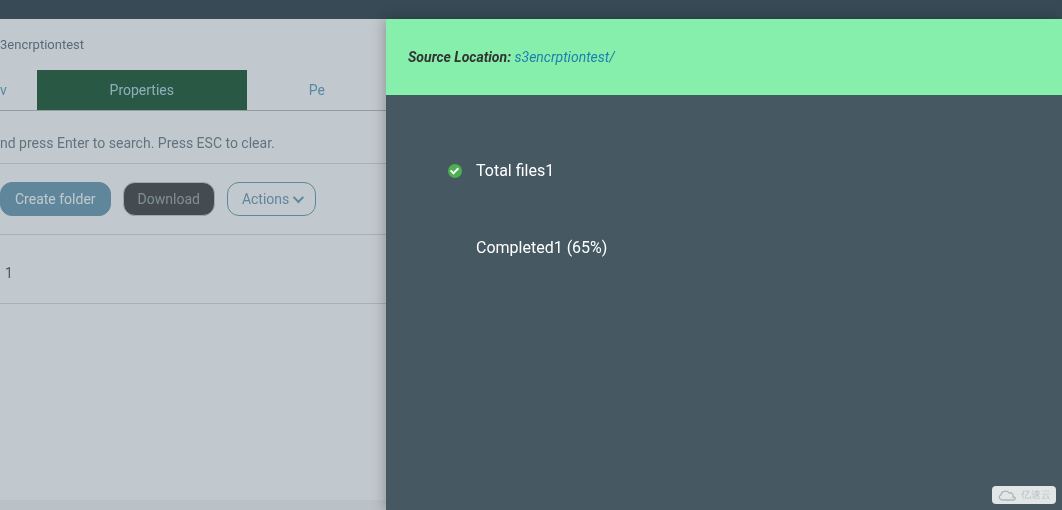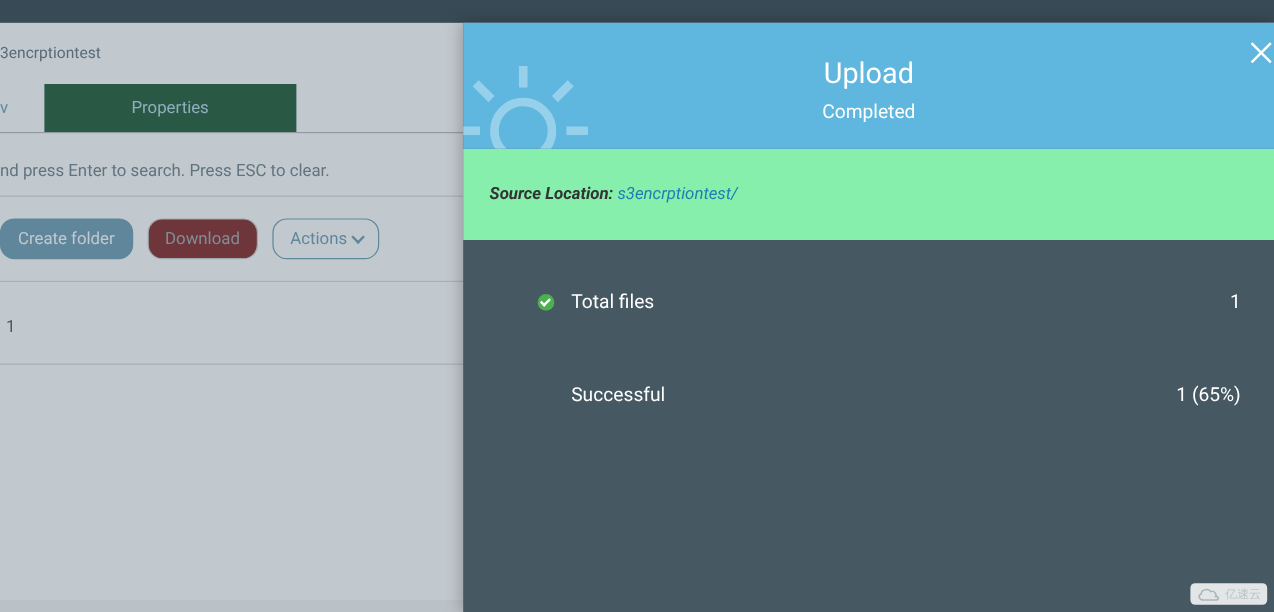--- a/index.html
+++ b/index.html
@@ -67,21 +67,21 @@
       cursor: pointer;
       border-radius: 12px;
     }
     .btn.primary {
       background: #6798b1;
       color: #fff;
       border: 1px solid #6798b1;
     }
     .btn.disabled {
       color: #9aa5ab;
-      background: #7f1d1d;
+      background: #404040;
       border: 1px solid #ccc;
       cursor: default;
     }
     .btn.outline {
       color: #6798b1;
       border: 1px solid #6798b1;
       background: #fff;
       display: flex;
       align-items: center;
       gap: 4px;
@@ -165,23 +165,23 @@
     .source-link {
       color: #1e7eb1;
     }
     .stats {
       padding: 42px 28px 0 62px;
       color: #fff;
       font-size: 16px;
     }
     .stat-row {
       display: flex;
-      justify-content: space-between;
       align-items: center;
       margin-bottom: 58px;
+      margin-top: 24px;
     }
     .stat-label {
       display: flex;
       align-items: center;
       gap: 14px;
     }
     .check-icon {
       width: 14px;
       height: 14px;
       background: #4caf50;
@@ -223,69 +223,55 @@
   </style>
 </head>
 <body>
 
 <div class="main-bg">
   <div class="top-dark-bar"></div>
   <div class="breadcrumb">3encrptiontest</div>
   <div class="tabs">
     <div class="tab" style="min-width:20px; padding-left:0;">v</div>
     <div class="tab active" style="min-width:210px;">Properties</div>
+    <div class="tab" style="min-width:140px;">Pe</div>
   </div>
   <div class="search-row">nd press Enter to search. Press ESC to clear.</div>
   <div class="button-row">
     <button class="btn primary">Create folder</button>
     <button class="btn disabled">Download</button>
     <button class="btn outline">
       <span>Actions</span>
       <span class="chevron"></span>
     </button>
   </div>
   <div class="table-row">1</div>
   <div class="bottom-thin"></div>
 </div>
 
 <div class="dimmer"></div>
 
 <div class="panel">
-  <div class="panel-header">
-    <svg class="gear-deco" viewBox="0 0 100 100">
-      <g fill="none" stroke="#fff" stroke-width="6">
-        <circle cx="50" cy="50" r="20"></circle>
-        <path d="M50 5 L50 20 M50 80 L50 95 M5 50 L20 50 M80 50 L95 50 M17 17 L28 28 M72 72 L83 83 M17 83 L28 72 M72 28 L83 17"></path>
-      </g>
-    </svg>
-    <div class="panel-title">Upload</div>
-    <div class="panel-subtitle">Completed</div>
-    <div class="panel-close">
-      <svg width="22" height="22" viewBox="0 0 22 22">
-          <path d="M3 3 L19 19 M19 3 L3 19" stroke="#fff" stroke-width="2" fill="none"></path>
-        </svg>
-    </div>
-  </div>
   <div class="source-bar">
     <b>Source Location:</b>
     <span> </span>
     <span class="source-link">s3encrptiontest/</span>
   </div>
   <div class="stats">
     <div class="stat-row">
       <div class="stat-label">
         <span class="check-icon"></span>
         <span>Total files</span>
       </div>
       <span>1</span>
     </div>
     <div class="stat-row">
       <div class="stat-label">
         <span style="width:14px;"></span>
-        <span>Successful</span>
+        <span>Completed</span>
       </div>
       <span>1 (65%)</span>
     </div>
   </div>
 </div>
 
 <div class="watermark">
   <svg width="20" height="14" viewBox="0 0 20 14">
     <path d="M6 12 C2 12 1 8 4 7 C4 3 10 2 12 5 C15 4 17 7 16 9 C19 9 19 12 16 12 Z" fill="none" stroke="#8896a0" stroke-width="1.3"></path>
   </svg>

